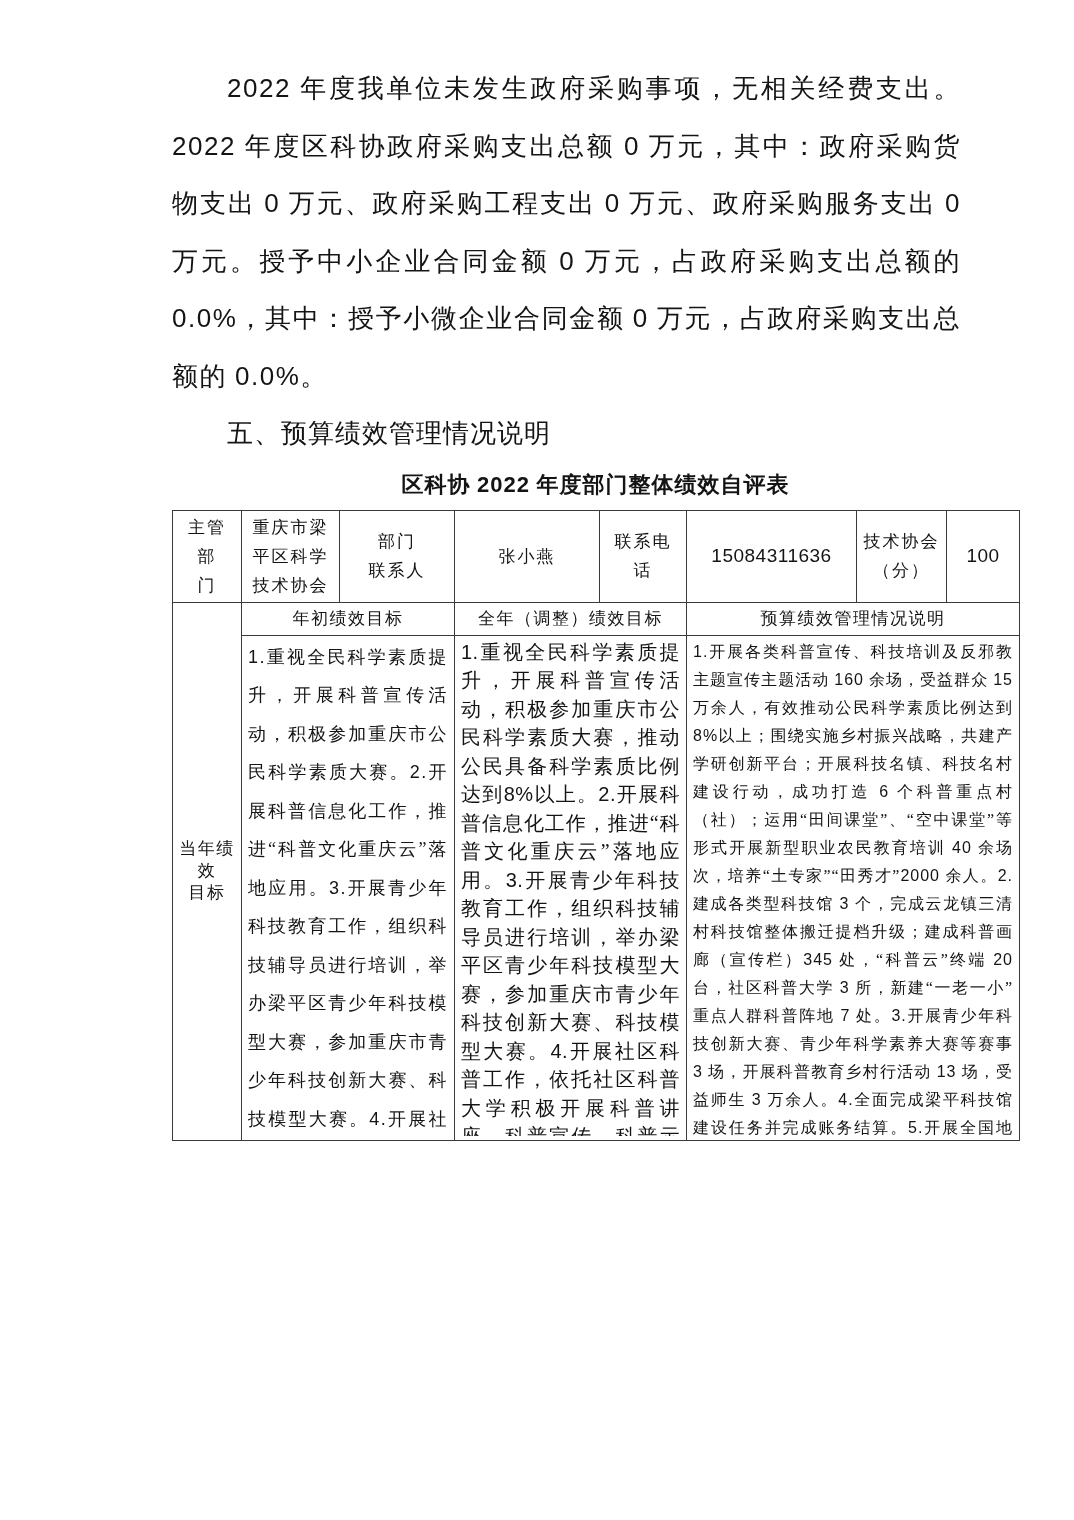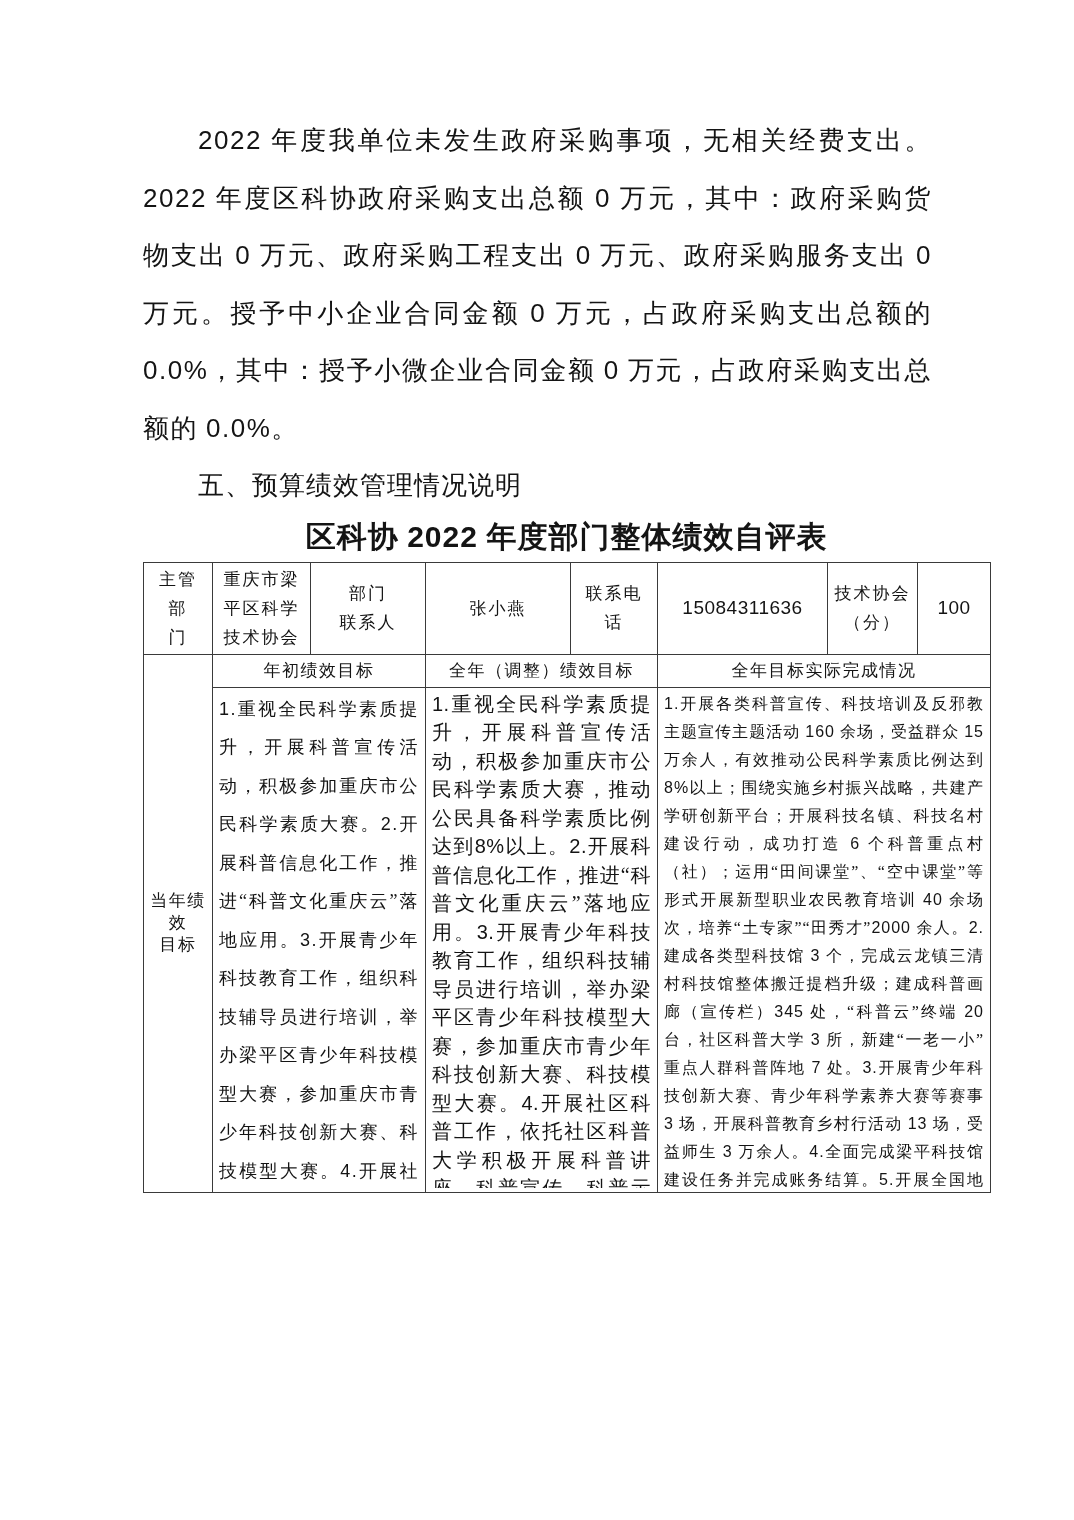--- a/index.html
+++ b/index.html
@@ -1,32 +1,32 @@
 <!DOCTYPE html>
 <html lang="zh"><head>
 <meta charset="utf-8">
 <style>
   html,body { margin:0; padding:0; }
   body {
     width:1074px; height:1520px; background:#ffffff; overflow:hidden;
     font-family:"Liberation Serif","DejaVu Serif",serif; color:#141414;
   }
-  .page { box-sizing:border-box; padding:112px 0 0 143px; }
+  .page { box-sizing:border-box; padding:60px 0 0 143px;margin-left:29px; }
 
   .para {
     width:789px; font-size:26px; letter-spacing:1.5px; line-height:57.5px;
     text-align:justify; text-indent:55px; margin:0;
   }
   .heading {
     width:789px; font-size:26px; font-weight:normal; letter-spacing:1px;
     line-height:57.5px; text-indent:55px; margin:0;
   }
   .table-intro { line-height:52px; }
   .table-title {
-    width:847px; text-align:center; font-size:30px; font-weight:bold;
+    width:847px; text-align:center; font-size:22px; font-weight:bold;
     letter-spacing:1px; line-height:44px; margin:0;
   }
 
   table.selfeval {
     width:847px; border-collapse:collapse; table-layout:fixed; margin-top:3px;
   }
   table.selfeval td { border:1px solid #3a3a3a; padding:2px 6px; box-sizing:border-box; }
 
   .info-row td {
     height:82px; text-align:center; vertical-align:middle;
@@ -91,21 +91,21 @@
         <td class="pre">技术协会
 （分）</td>
         <td><span class="latin">100</span></td>
       </tr>
       <tr class="hdr-row">
         <td rowspan="2" class="row-label pre">当年绩
 效
 目标</td>
         <td colspan="2">年初绩效目标</td>
         <td colspan="2">全年（调整）绩效目标</td>
-        <td colspan="3">全年目标实际完成情况</td>
+        <td colspan="3">预算绩效管理情况说明</td>
       </tr>
       <tr class="body-row">
         <td colspan="2">
           <div class="clip clip1"><span class="latin">1.</span>重视全民科学素质提升，开展科普宣传活动，积极参加重庆市公民科学素质大赛。<span class="latin">2.</span>开展科普信息化工作，推进“科普文化重庆云”落地应用。<span class="latin">3.</span>开展青少年科技教育工作，组织科技辅导员进行培训，举办梁平区青少年科技模型大赛，参加重庆市青少年科技创新大赛、科技模型大赛。<span class="latin">4.</span>开展社区科普工作，依托社区科普大学积极开展科普讲座、科普宣传，科普普示范社区建设。强化科普阵地建设，提升科普服务能力。公民具备</div>
         </td>
         <td colspan="2">
           <div class="clip clip2"><span class="latin">1.</span>重视全民科学素质提升，开展科普宣传活动，积极参加重庆市公民科学素质大赛，推动公民具备科学素质比例达到<span class="latin">8%</span>以上。<span class="latin">2.</span>开展科普信息化工作，推进“科普文化重庆云”落地应用。<span class="latin">3.</span>开展青少年科技教育工作，组织科技辅导员进行培训，举办梁平区青少年科技模型大赛，参加重庆市青少年科技创新大赛、科技模型大赛。<span class="latin">4.</span>开展社区科普工作，依托社区科普大学积极开展科普讲座、科普宣传，科普示范社区建设。<span class="latin">5.</span>强化科普阵地建设，提升科普服务能力。<span class="latin">6.</span>加快推进梁平科技馆建设，力争</div>
         </td>
         <td colspan="3">
           <div class="clip clip3"><span class="latin">1.</span>开展各类科普宣传、科技培训及反邪教主题宣传主题活动 <span class="latin">160</span> 余场，受益群众 <span class="latin">15</span> 万余人，有效推动公民科学素质比例达到 <span class="latin">8%</span>以上；围绕实施乡村振兴战略，共建产学研创新平台；开展科技名镇、科技名村建设行动，成功打造 <span class="latin">6</span> 个科普重点村（社）；运用“田间课堂”、“空中课堂”等形式开展新型职业农民教育培训 <span class="latin">40</span> 余场次，培养“土专家”“田秀才”<span class="latin">2000</span> 余人。<span class="latin">2.</span>建成各类型科技馆 <span class="latin">3</span> 个，完成云龙镇三清村科技馆整体搬迁提档升级；建成科普画廊（宣传栏）<span class="latin">345</span> 处，“科普云”终端 <span class="latin">20</span> 台，社区科普大学 <span class="latin">3</span> 所，新建“一老一小”重点人群科普阵地 <span class="latin">7</span> 处。<span class="latin">3.</span>开展青少年科技创新大赛、青少年科学素养大赛等赛事 <span class="latin">3</span> 场，开展科普教育乡村行活动 <span class="latin">13</span> 场，受益师生 <span class="latin">3</span> 万余人。<span class="latin">4.</span>全面完成梁平科技馆建设任务并完成账务结算。<span class="latin">5.</span>开展全国地方科协综合改革示范区建设试点工作，新成立企业科协  个、老年科技大学  所，吸纳全区  个运行良好的科技社团成为第一批科协团体会员；加强川渝合作交流平台建设，</div>

